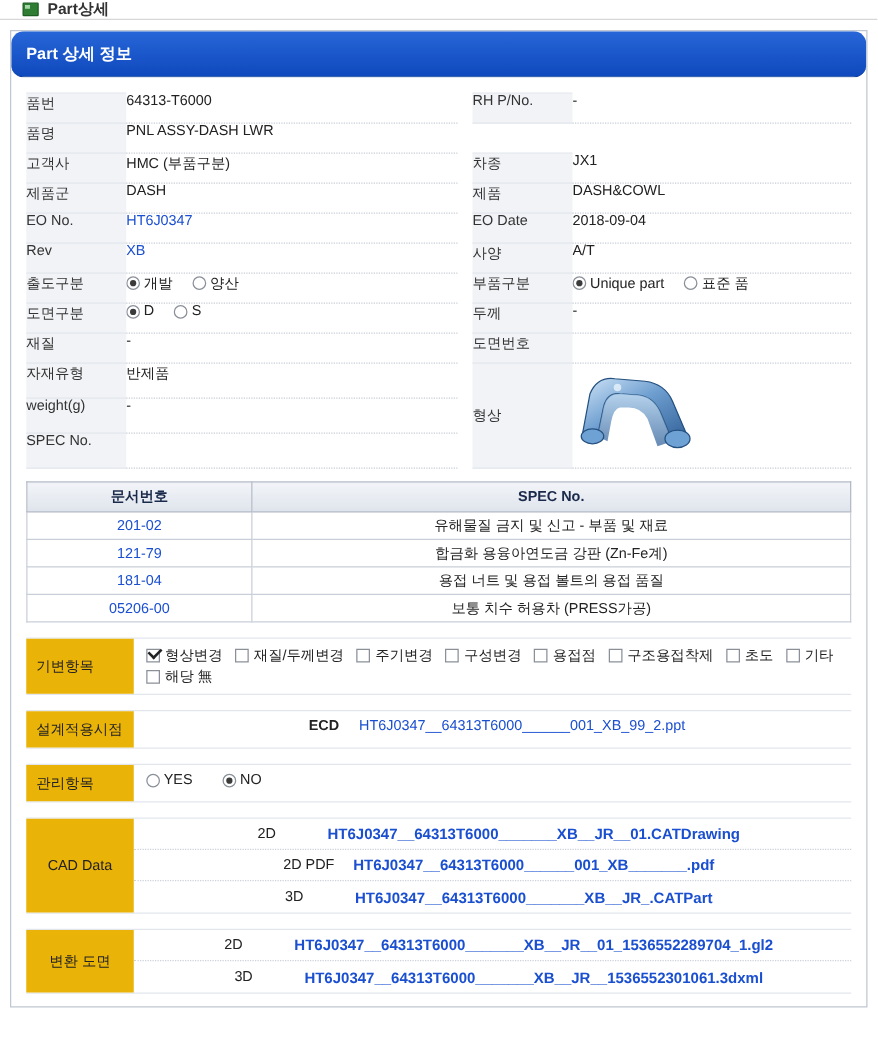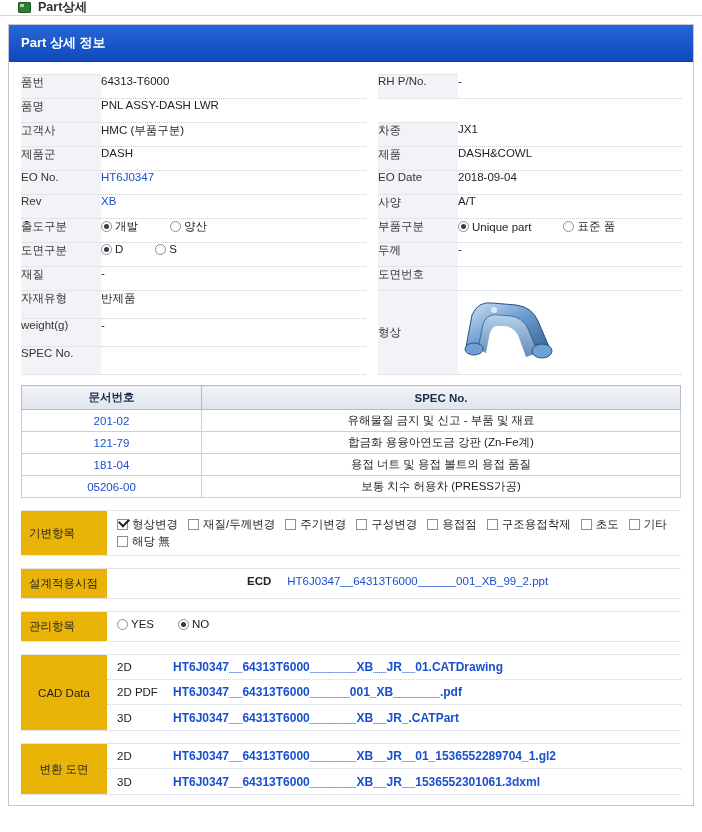--- a/index.html
+++ b/index.html
@@ -54,20 +54,21 @@
     background: #fff;
   }
   .panel-header {
     background: #1453c8;
     background: linear-gradient(#2766d8, #0f49bd);
     color: #fff;
     font-weight: bold;
     font-size: 13px;
     padding: 9px 12px;
     border-bottom: 1px solid #0b3f9e;
+    border-radius: 10px;
   }
   .panel-body {
     padding: 12px 12px 10px 12px;
   }
 
   
   table.form {
     width: 100%;
     border-collapse: collapse;
     table-layout: fixed;
@@ -92,21 +93,21 @@
     color: #222;
     padding: 6px 8px;
     height: 24px;
     white-space: nowrap;
     overflow: hidden;
     text-overflow: ellipsis;
   }
   .val.link { color: #1a4fd0; }
   .spacer-col { width: 12px; }
 
-  .radio-row { display: flex; gap: 18px; }
+  .radio-row { display: flex; gap: 2px; }
   .radio-row .grp { display: inline-flex; align-items: center; margin-right: 14px; }
   .rd {
     width: 11px; height: 11px;
     border-radius: 50%;
     border: 1px solid #8a8f98;
     background: #fff;
     display: inline-block;
     margin-right: 3px;
     position: relative;
     flex: none;
@@ -235,20 +236,21 @@
     border-top: 1px solid #e2e6ec;
     border-bottom: 1px solid #e2e6ec;
   }
   .files .sec-lbl { align-items: center; justify-content: center; }
   .files-body { flex: 1; }
   .file-row {
     display: flex;
     align-items: center;
     height: 25px;
     border-bottom: 1px dotted #ccd2da;
+    justify-content: center;
   }
   .file-row:last-child { border-bottom: none; }
   .file-kind {
     width: 66px;
     flex: none;
     font-size: 11.5px;
     padding-left: 10px;
     color: #222;
   }
   .file-link {

